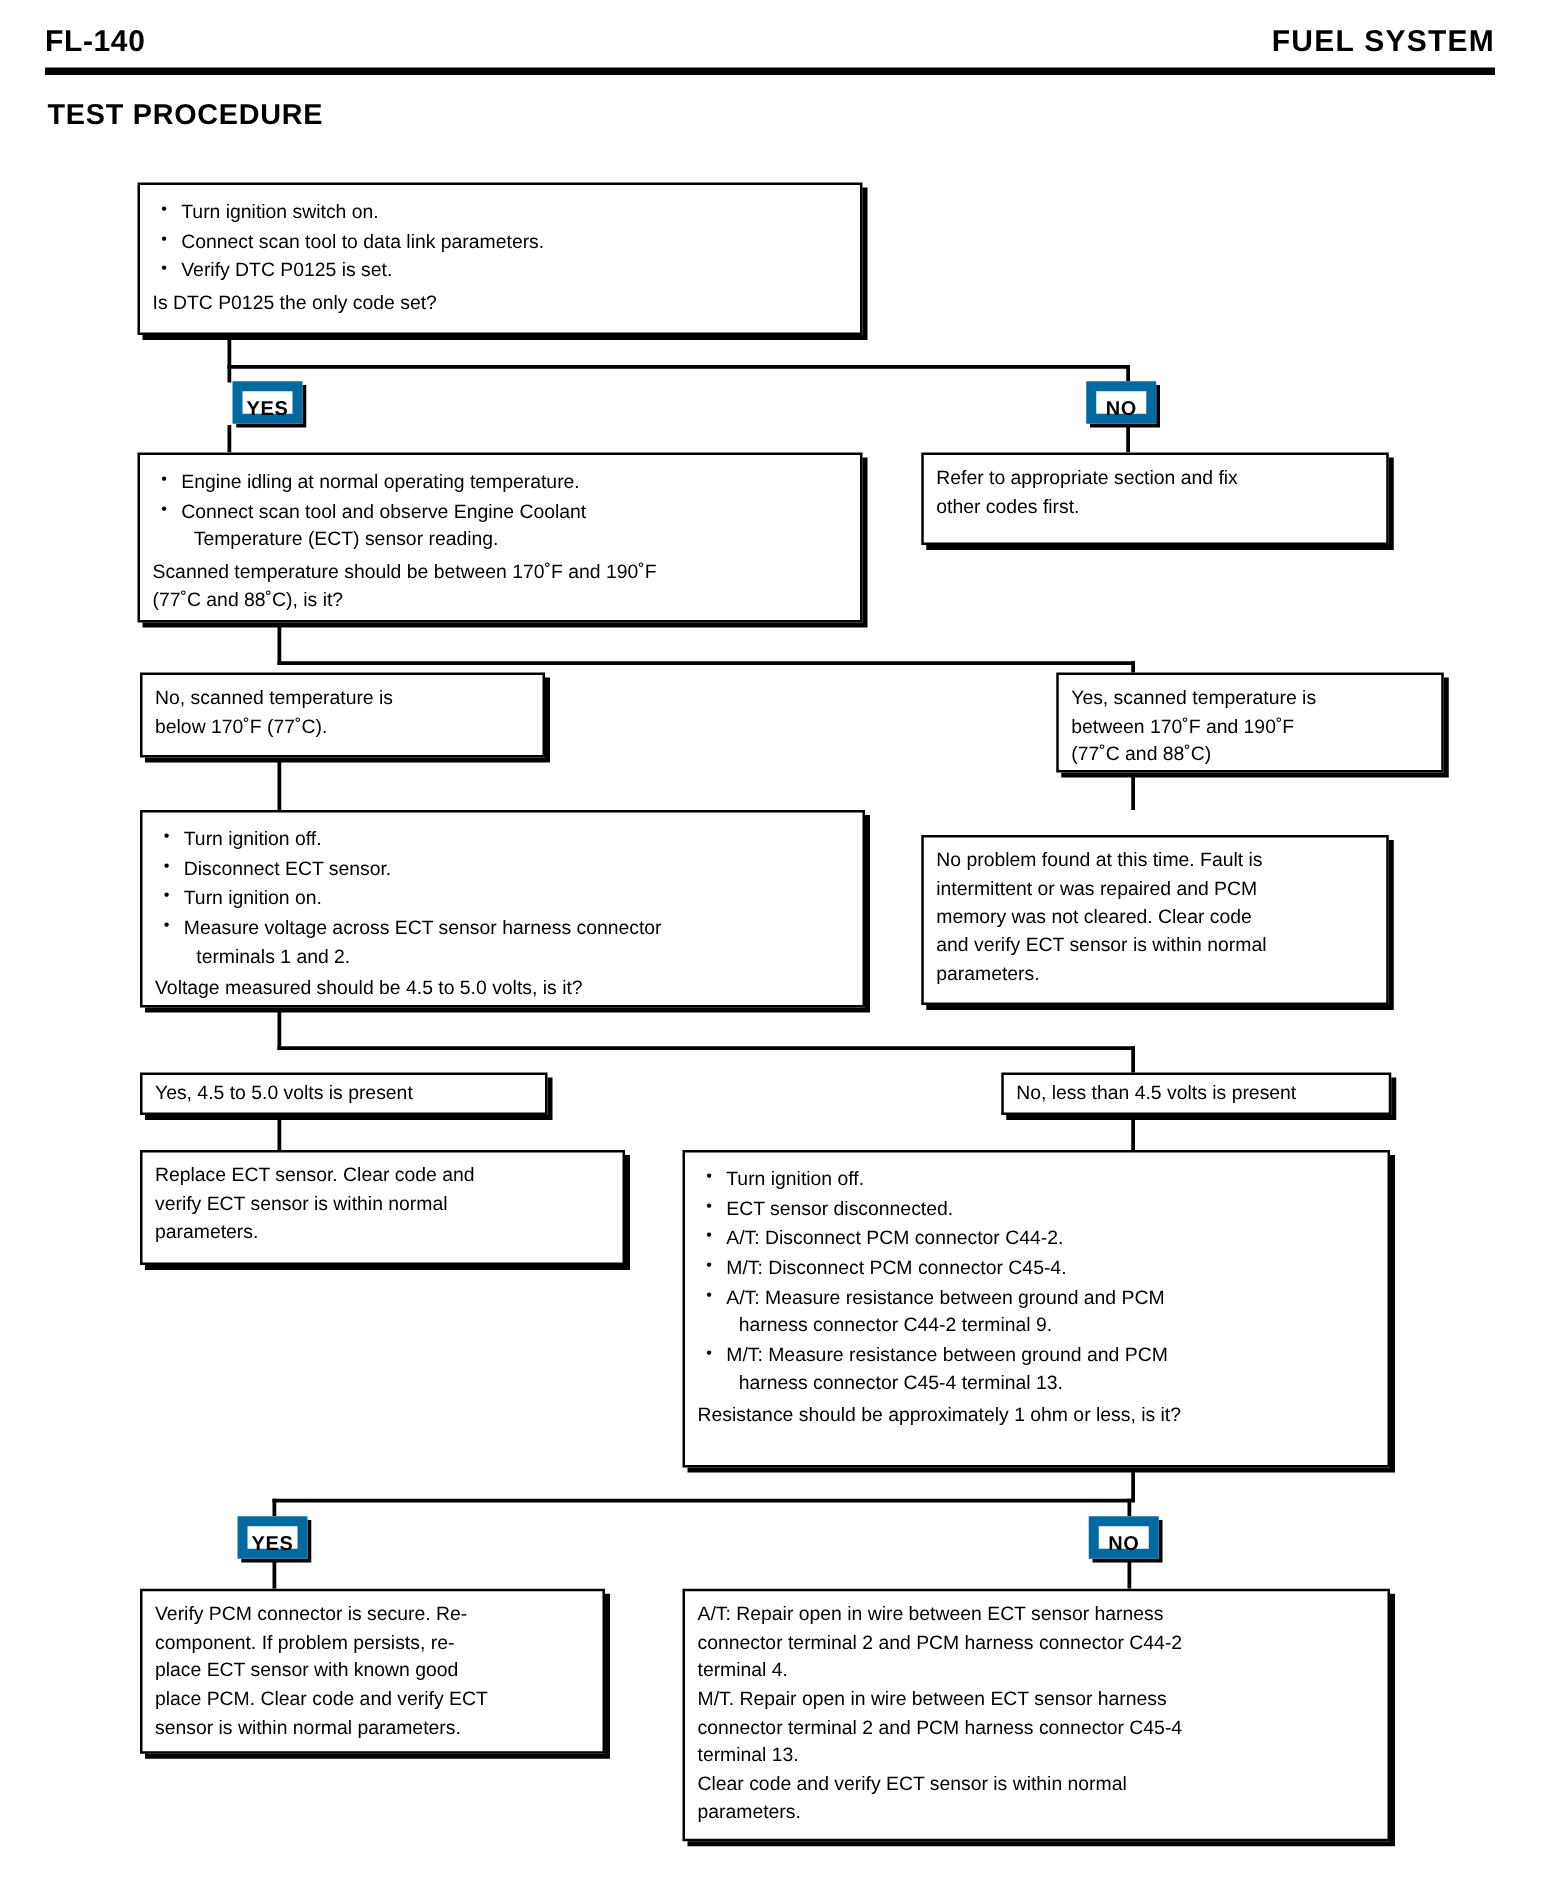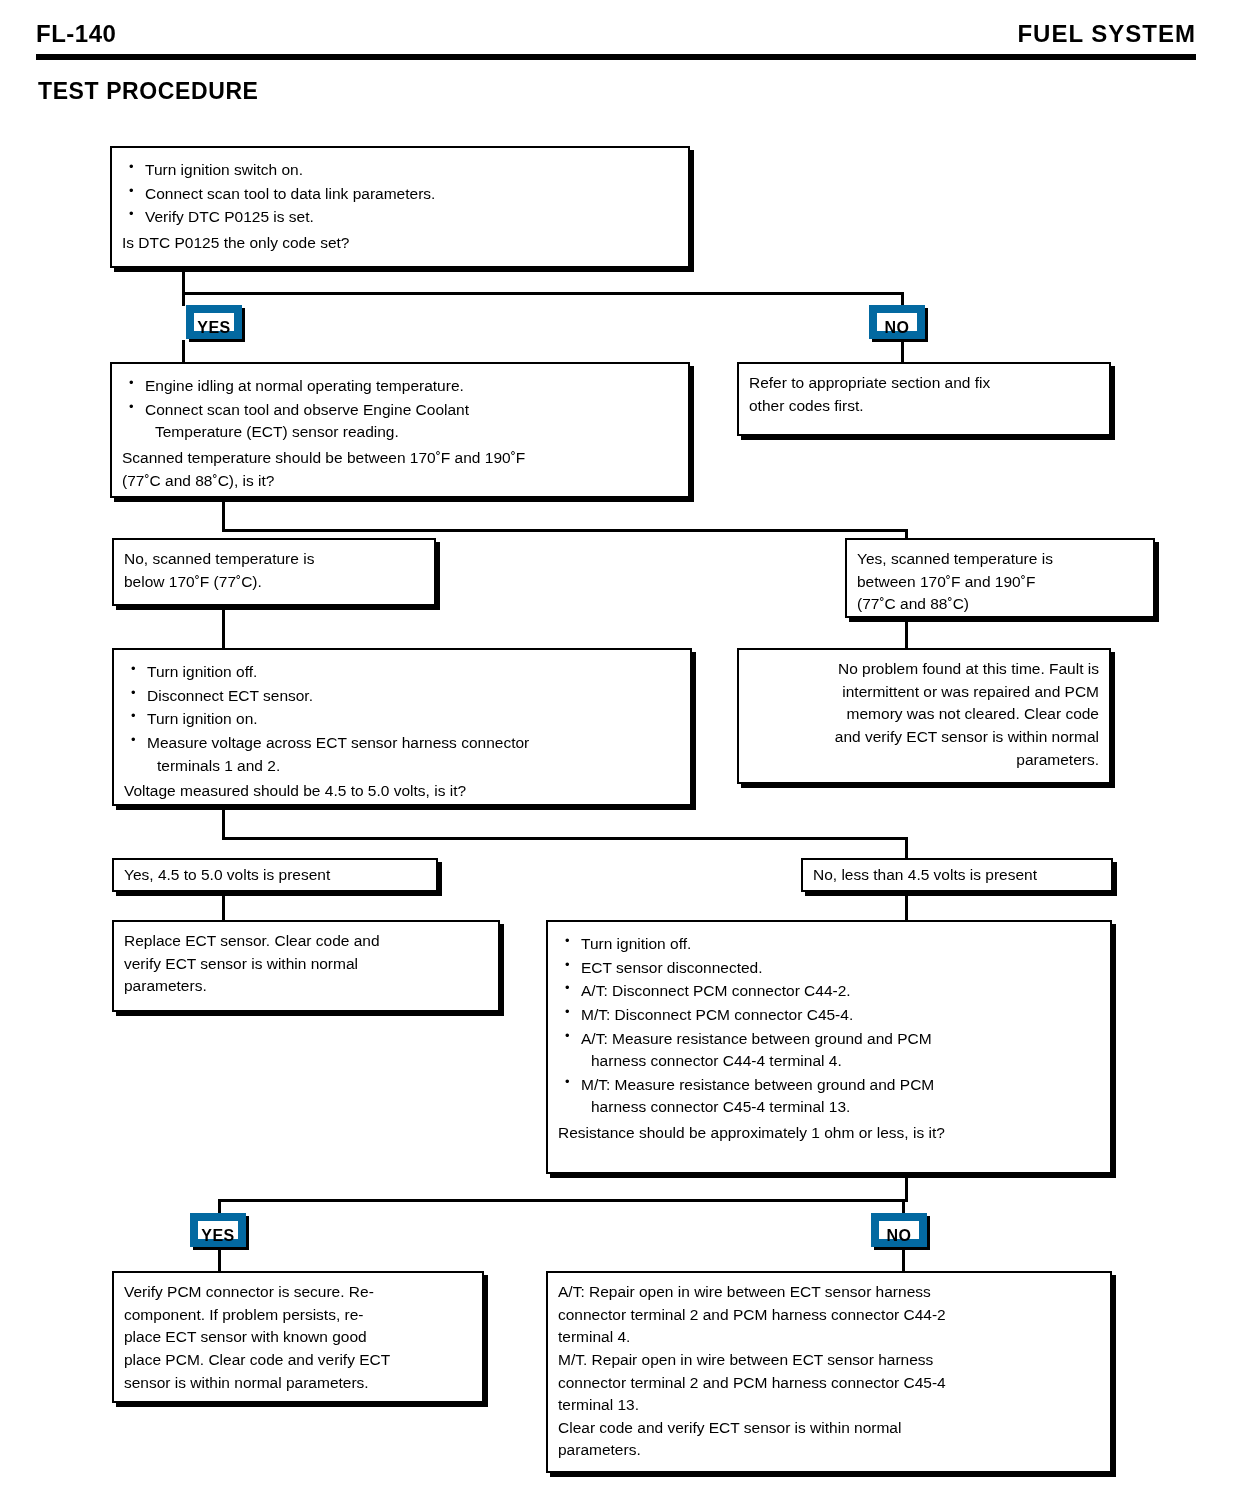--- a/index.html
+++ b/index.html
@@ -200,21 +200,21 @@
   <div class="line">No, scanned temperature is</div>
   <div class="line">below 170˚F (77˚C).</div>
 </div>
 
 <div class="box" style="left:801px; top:538px; width:310px; height:80px;margin-left:44px;">
   <div class="line">Yes, scanned temperature is</div>
   <div class="line">between 170˚F and 190˚F</div>
   <div class="line">(77˚C and 88˚C)</div>
 </div>
 
-<div class="box" style="left:737px; top:648px; width:374px; height:136px;text-align:right;">
+<div class="box" style="left:737px; top:668px; width:374px; height:136px;">
   <div class="line">No problem found at this time. Fault is</div>
   <div class="line">intermittent or was repaired and PCM</div>
   <div class="line">memory was not cleared. Clear code</div>
   <div class="line">and verify ECT sensor is within normal</div>
   <div class="line">parameters.</div>
 </div>
 
 <div class="box" style="left:112px; top:648px; width:580px; height:158px;">
   <ul class="bullets">
     <li>Turn ignition off.</li>
@@ -243,21 +243,21 @@
 </div>
 
 <div class="box" style="left:546px; top:920px; width:566px; height:254px;">
   <ul class="bullets">
     <li>Turn ignition off.</li>
     <li>ECT sensor disconnected.</li>
     <li>A/T: Disconnect PCM connector C44-2.</li>
     <li>M/T: Disconnect PCM connector C45-4.</li>
     <li>
       <span>A/T: Measure resistance between ground and PCM</span>
-      <span class="cont">harness connector C44-4 terminal 4.</span>
+      <span class="cont">harness connector C44-2 terminal 9.</span>
     </li>
     <li>
       <span>M/T: Measure resistance between ground and PCM</span>
       <span class="cont">harness connector C45-4 terminal 13.</span>
     </li>
   </ul>
   <div class="tail">Resistance should be approximately 1 ohm or less, is it?</div>
 </div>
 
 <div class="yesno" style="left:190px; top:1213px;">YES</div>

